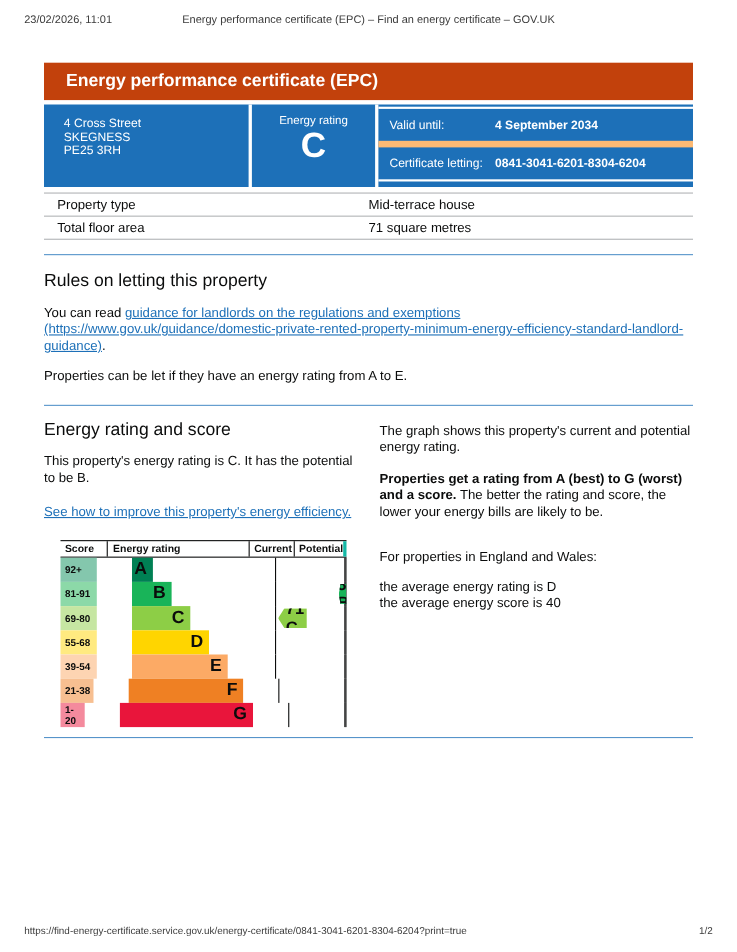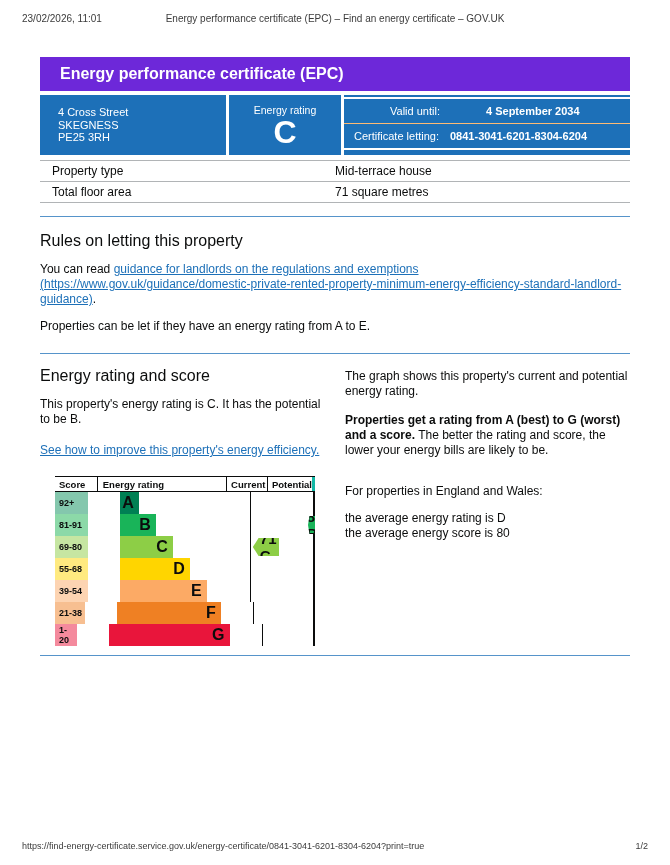--- a/index.html
+++ b/index.html
@@ -9,31 +9,31 @@
     font-family:"Liberation Sans", sans-serif; color:#0b0c0c; overflow:hidden;
   }
   
   .print-header { position:absolute; top:13px; left:22px; right:22px; height:12px; font-size:10px; color:#3b3b3b; }
   .ph-date { position:absolute; left:0; top:0; }
   .ph-title { display:block; width:100%; text-align:center; }
   .print-footer { position:absolute; bottom:14px; left:22px; right:22px; font-size:9px; color:#3b3b3b; display:flex; justify-content:space-between; }
 
   .content { position:absolute; left:40px; top:57px; width:590px; }
 
-  .banner { background:#6d28d9; color:#ffffff; height:34px; line-height:34px; padding-left:20px; font-size:16px; font-weight:bold; }
-
-  .panel { margin-top:4px; background:#1d70b8; color:#ffffff; height:60px; display:flex; }
+  .banner { background:#c2410c; color:#ffffff; height:34px; line-height:34px; padding-left:20px; font-size:16px; font-weight:bold; }
+
+  .panel { margin-top:4px; background:#1d70b8; color:#ffffff; height:75px; display:flex; }
   .panel-address { width:186px; padding:11px 0 0 18px; font-size:11px; line-height:12.5px; }
   .panel-rating { width:115px; border-left:3px solid #ffffff; display:flex; flex-direction:column; align-items:center; padding-top:9px; }
   .pr-label { font-size:10.5px; }
   .pr-value { font-size:32px; font-weight:bold; line-height:32px; }
   .panel-validity { flex:1; border-left:3px solid #ffffff; display:flex; flex-direction:column; padding:2px 0 5px 0; }
   .validity-table { flex:1; display:flex; flex-direction:column; border-top:2px solid #ffffff; border-bottom:2px solid #ffffff; }
   .v-row { flex:1; display:flex; align-items:center; font-size:11px; }
-  .v-row:first-child { border-bottom:1px solid #fdba74;padding-left:36px; }
+  .v-row:first-child { border-bottom:6px solid #fdba74; }
   .v-label { width:106px; padding-left:10px; }
   .v-value { font-weight:bold; }
 
   .property-table { margin-top:5px; font-size:12px; }
   .pt-row { display:flex; border-top:1px solid #b1b4b6; padding:3px 0 3px 12px; }
   .pt-row:last-child { border-bottom:1px solid #b1b4b6; }
   .pt-label { width:283px; }
   .pt-value { flex:1; }
 
   .divider { border:none; border-top:1px solid #5694ca; height:0; margin-top:13px; }
@@ -210,21 +210,21 @@
                 <div class="cell-potential"></div>
               </div>
             </div>
         </div>
       </div>
 
       <div class="col-right">
         <p class="p-first">The graph shows this property's current and potential energy rating.</p>
         <p class="p-explain"><strong>Properties get a rating from A (best) to G (worst) and a score.</strong><span> The better the rating and score, the lower your energy bills are likely to be.</span></p>
         <p class="p-avg-intro">For properties in England and Wales:</p>
-        <p class="p-avg"><span>the average energy rating is D</span><br><span>the average energy score is 80</span></p>
+        <p class="p-avg"><span>the average energy rating is D</span><br><span>the average energy score is 40</span></p>
       </div>
     </div>
 
     <hr class="divider divider-3">
   </div>
 
   <div class="print-footer">
     <span>https://find-energy-certificate.service.gov.uk/energy-certificate/0841-3041-6201-8304-6204?print=true</span>
     <span>1/2</span>
   </div>

